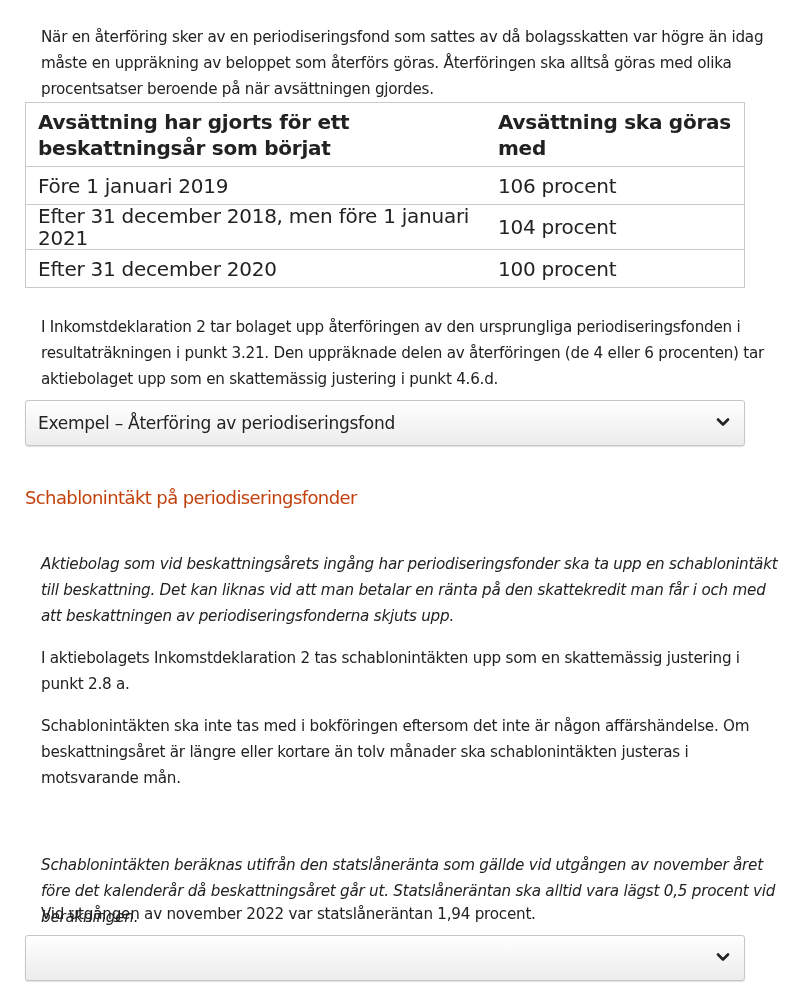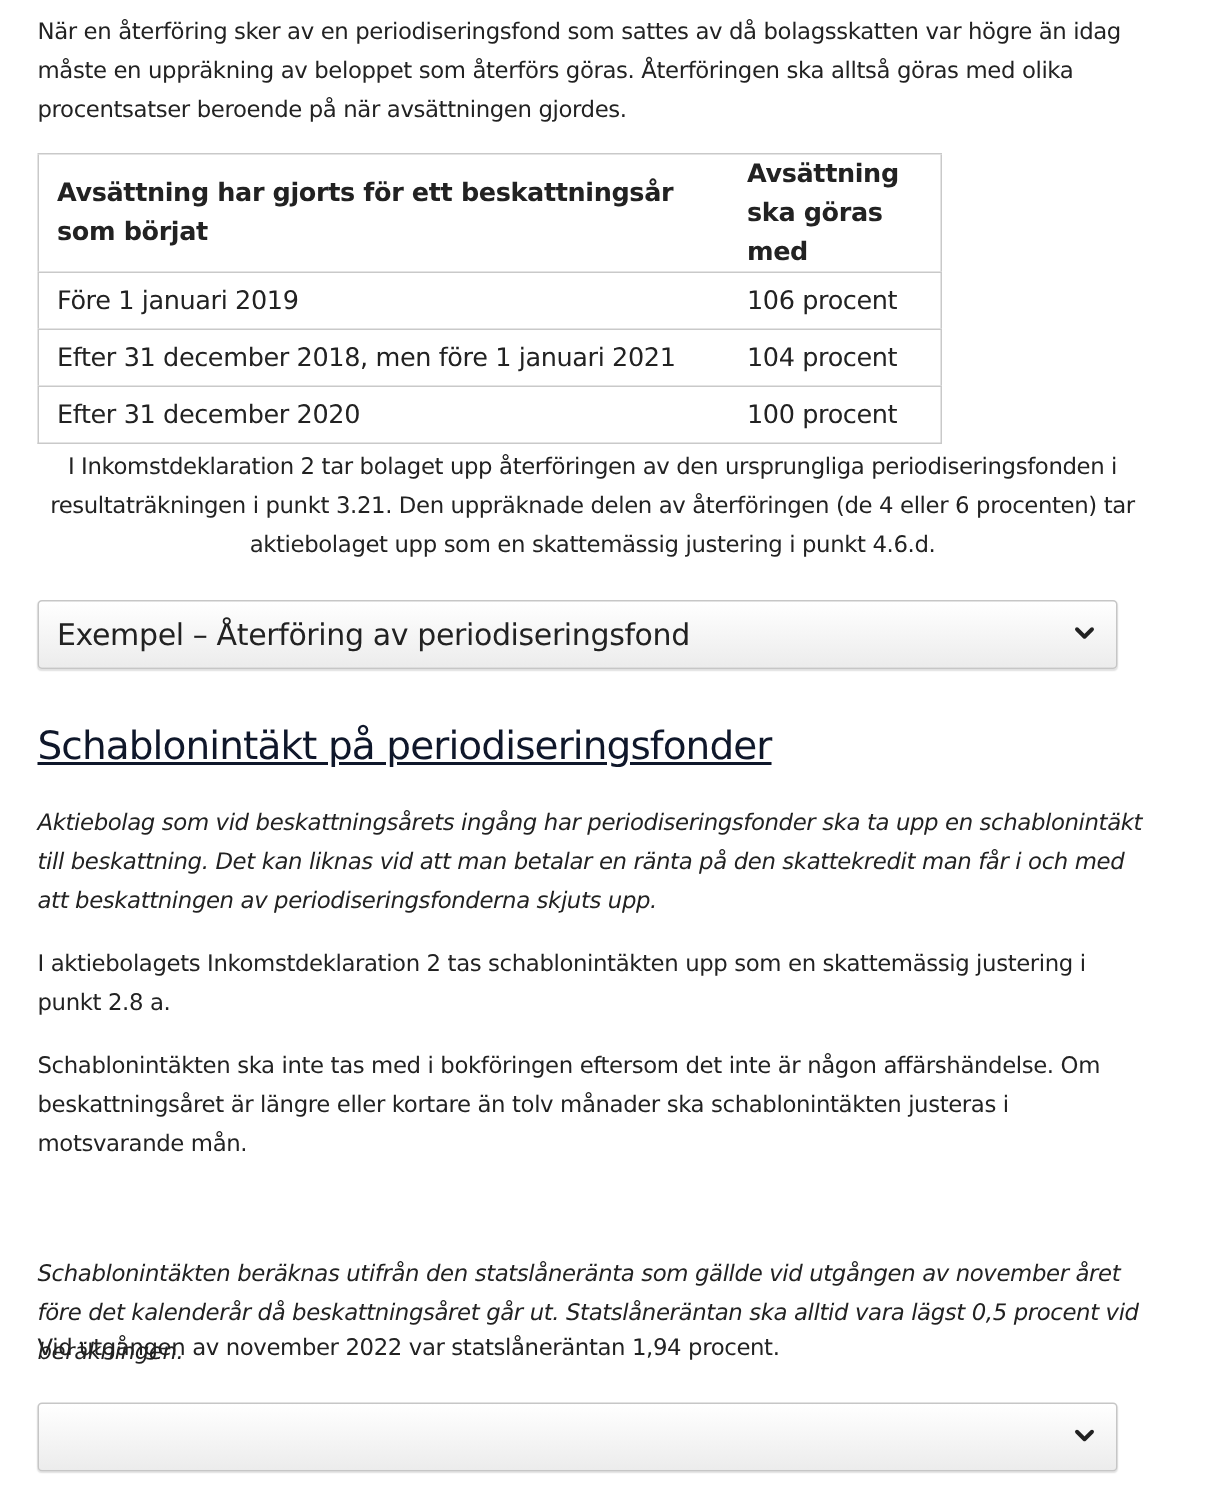--- a/index.html
+++ b/index.html
@@ -15,95 +15,94 @@
       font-family: "DejaVu Sans", sans-serif;
       color: #222222;
     }
     .content {
       position: absolute;
       left: 25px;
       top: 0;
       width: 740px;
     }
     p {
-      margin: 0;
+      margin: 16px;
       font-size: 15.2px;
       line-height: 26px;
       letter-spacing: -0.25px;
       color: #222222;
     }
     .p1 { position: absolute; top: 8px; left: 0; width: 740px; }
     table.rates {
       position: absolute;
       top: 102px;
       left: 0;
-      width: 603px;
+      width: 720px;
       border-collapse: collapse;
       border: 1px solid #c9c9c9;
-      font-size: 17px;
+      font-size: 20px;
       letter-spacing: -0.25px;
     }
     table.rates th, table.rates td {
       border-top: 1px solid #c9c9c9;
       text-align: left;
       padding: 0 12px;
       vertical-align: middle;
       color: #222222;
     }
     table.rates th {
       font-weight: bold;
       height: 63px;
       line-height: 26px;
     }
     table.rates td {
       height: 37px;
       line-height: 22px;
     }
     table.rates .col1 { width: 436px; }
-    .p2 { position: absolute; top: 298px; left: 0; width: 740px; text-align: center; }
+    .p2 { position: absolute; top: 298px; left: 0; width: 740px; }
     .accordion {
       position: absolute;
       left: 0;
       width: 718px;
       height: 44px;
       border: 1px solid #c6c6c6;
       border-radius: 3px;
       background: linear-gradient(#ffffff, #ececec);
       box-shadow: 0 1px 1px rgba(0,0,0,0.12);
       box-sizing: content-box;
       cursor: pointer;
     }
     .accordion .label {
       position: absolute;
       left: 12px;
       top: 0;
       line-height: 44px;
-      font-size: 20px;
+      font-size: 17px;
       letter-spacing: -0.25px;
       color: #222222;
     }
     .accordion .chev {
       position: absolute;
       right: 14px;
       top: 14px;
       width: 14px;
       height: 14px;
     }
     .acc1 { top: 400px; }
     h2 {
       position: absolute;
       top: 478px;
       left: 0;
       margin: 0;
-      font-size: 26px;
+      font-size: 18px;
       font-weight: normal;
       letter-spacing: -0.6px;
       line-height: 40px;
-      color: #0f172a;
-      text-decoration: underline;
+      color: #c2410c;
     }
     .p3 { top: 535px; font-style: italic; }
     .p4 { top: 629px; }
     .p5 { top: 697px; }
     .p6 { top: 836px; font-style: italic; }
     .p7 { top: 885px; }
     .abs { position: absolute; left: 0; width: 740px; }
     .acc2 { top: 935px; }
   </style>
 </head>

